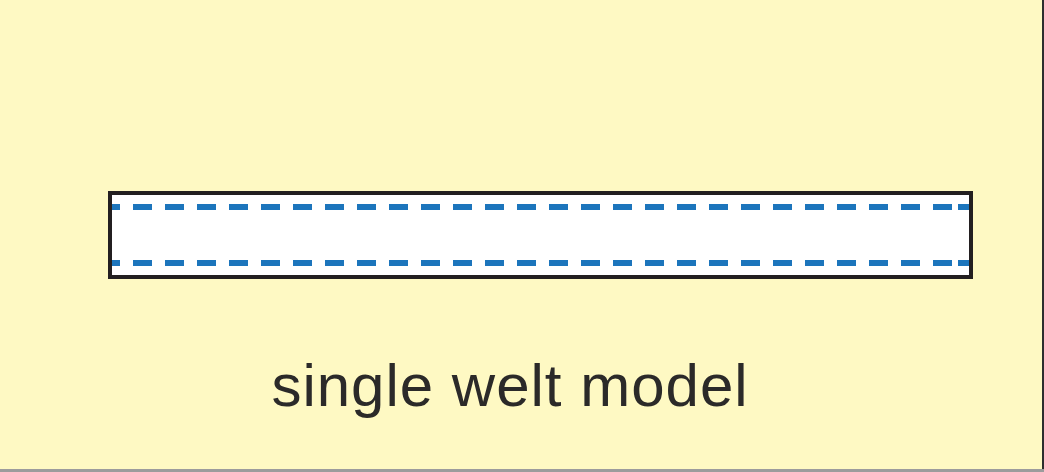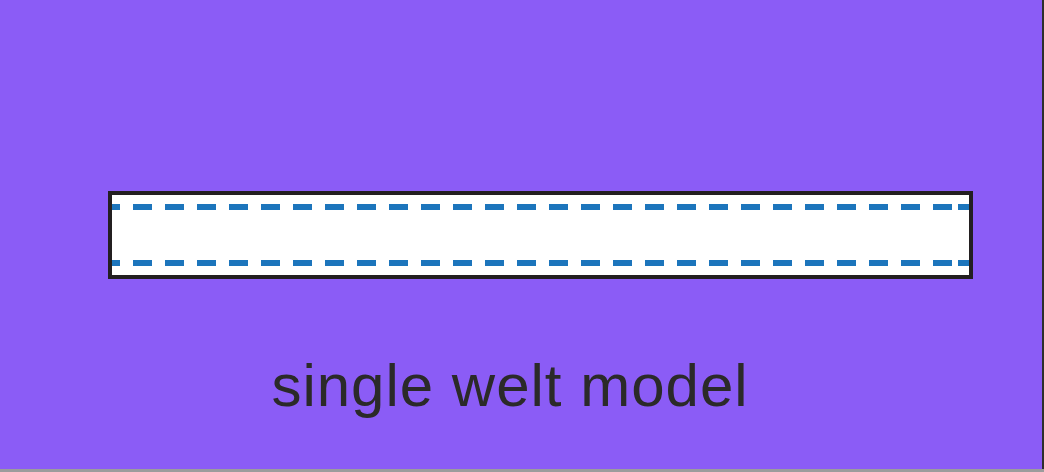--- a/index.html
+++ b/index.html
@@ -8,21 +8,21 @@
     --caption-color: #2b2a29;
     --edge-right: #2e2e2e;
     --edge-bottom: #9c9c9c;
   }
   * { margin: 0; padding: 0; box-sizing: border-box; }
   html, body { background: #ffffff; }
   .canvas {
     position: relative;
     width: 1044px;
     height: 472px;
-    background: #8b5cf6;
+    background: #fef9c3;
     overflow: hidden;
     font-family: "Liberation Sans", "DejaVu Sans", sans-serif;
   }
   
   .page-edge-right {
     position: absolute;
     top: 0; right: 0;
     width: 2px; height: 472px;
     background: var(--edge-right);
   }

